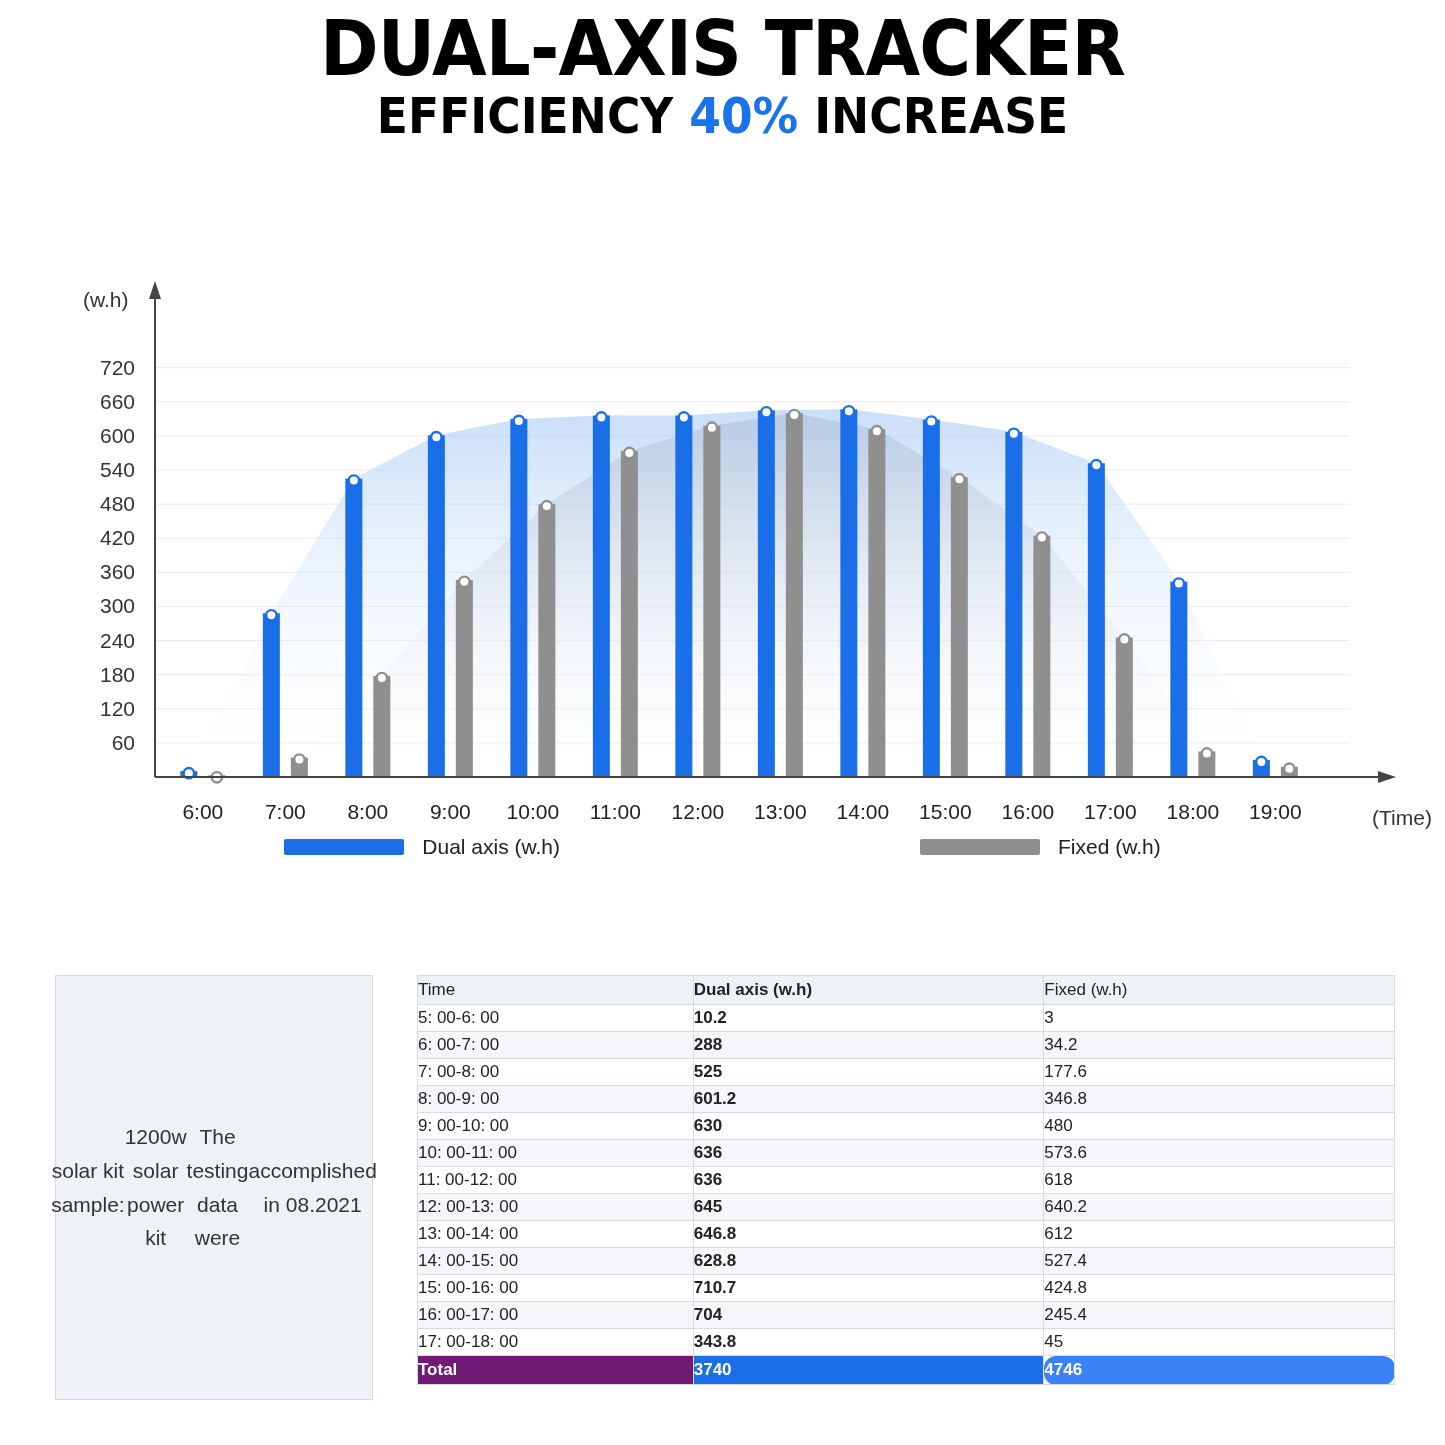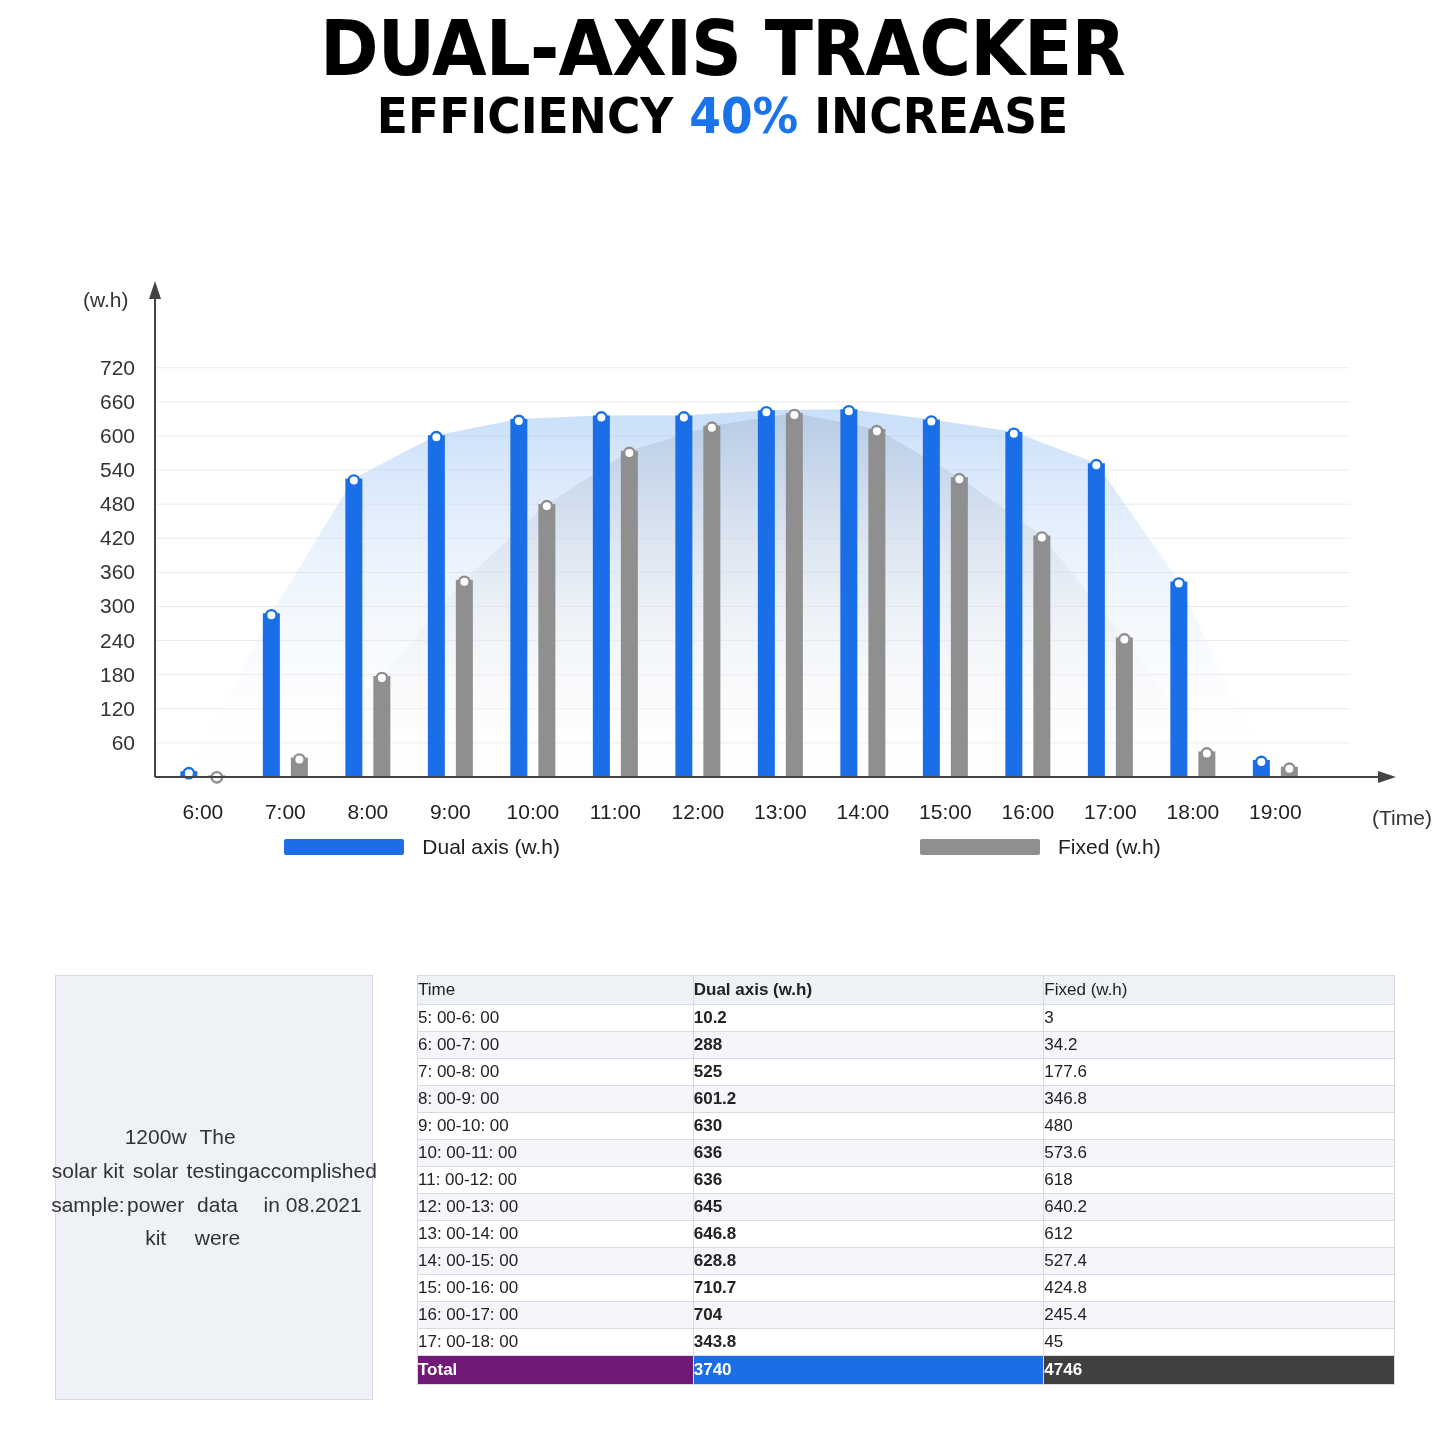--- a/index.html
+++ b/index.html
@@ -136,21 +136,21 @@
   table.data-table col.c-fixed { width: 351px; }
   table.data-table tbody tr:nth-child(odd) td { background: #ffffff; }
   table.data-table tbody tr:nth-child(even) td { background: #f4f6fa; }
   tr.total-row td {
     color: #ffffff;
     font-weight: bold;
     height: 28px;
   }
   tr.total-row td.t-label { background: #701a75; }
   tr.total-row td.t-dual  { background: #1a6fe8; }
-  tr.total-row td.t-fixed { background: #404040; }
+  tr.total-row td.t-fixed { background: #3b82f6; border-radius: 12px; }
 </style>
 </head>
 <body>
 
 <div class="title-block">
   <div class="title-main">DUAL-AXIS TRACKER</div>
   <div class="title-sub"><span>EFFICIENCY </span><span class="accent">40%</span><span> INCREASE</span></div>
 </div>
 
 <div class="chart-wrap">

